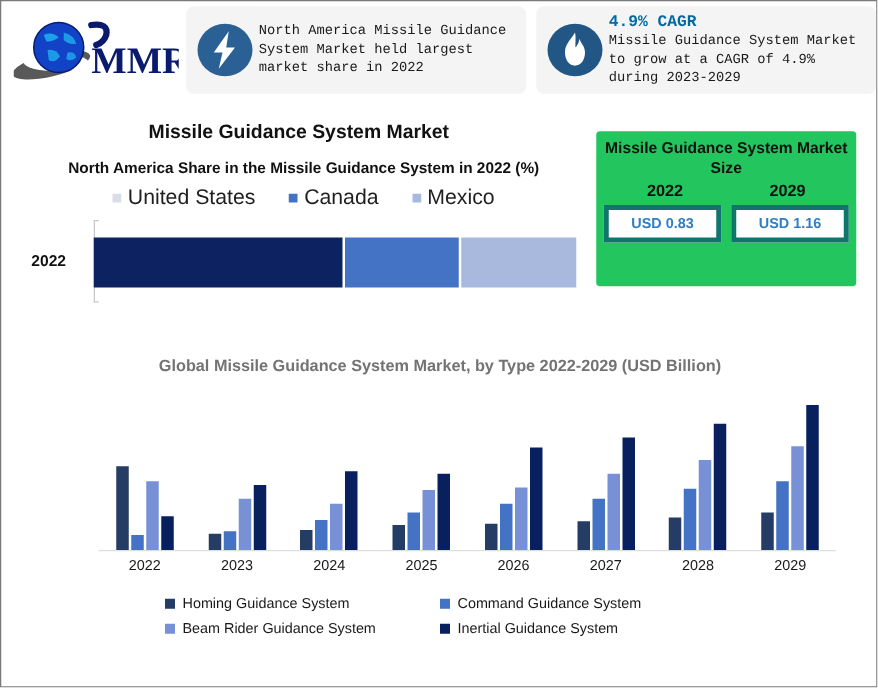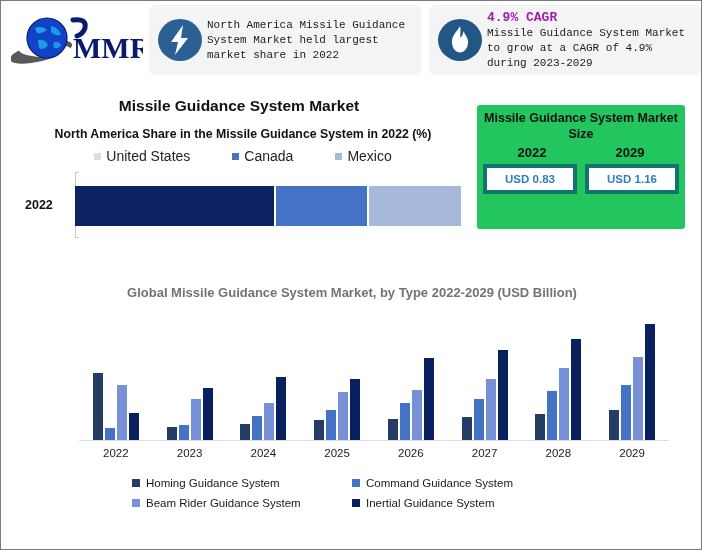--- a/index.html
+++ b/index.html
@@ -63,21 +63,21 @@
     line-height: 15px;
     color: #1a1a1a;
     padding: 0 2px;
     font-family: Liberation Mono, monospace;
   }
   .badge-title {
     font-weight: bold;
     font-size: 13px;
     display: block;
     margin-bottom: 1px;
-    color: #a21caf;
+    color: #0369a1;
   }
 
   
   .main-title {
     position: absolute;
     top: 96px; left: 18px;
     width: 440px;
     text-align: center;
     font-size: 15.5px;
     font-weight: bold;
@@ -95,23 +95,23 @@
     font-size: 12.3px;
     font-weight: bold;
     color: #111;
     line-height: 16px;
     padding: 0 8px;
   }
   .na-legend {
     display: flex;
     justify-content: center;
     align-items: center;
-    gap: 42px;
+    gap: 27px;
     margin-top: 6px;
-    font-size: 14px;
+    font-size: 17px;
     color: #1f1f1f;
   }
   .na-legend-item { display: flex; align-items: center; gap: 5px; }
   .na-swatch { width: 7px; height: 7px; display: inline-block; }
 
   .na-plot {
     position: relative;
     margin-top: 8px;
     height: 66px;
     padding-left: 58px;

